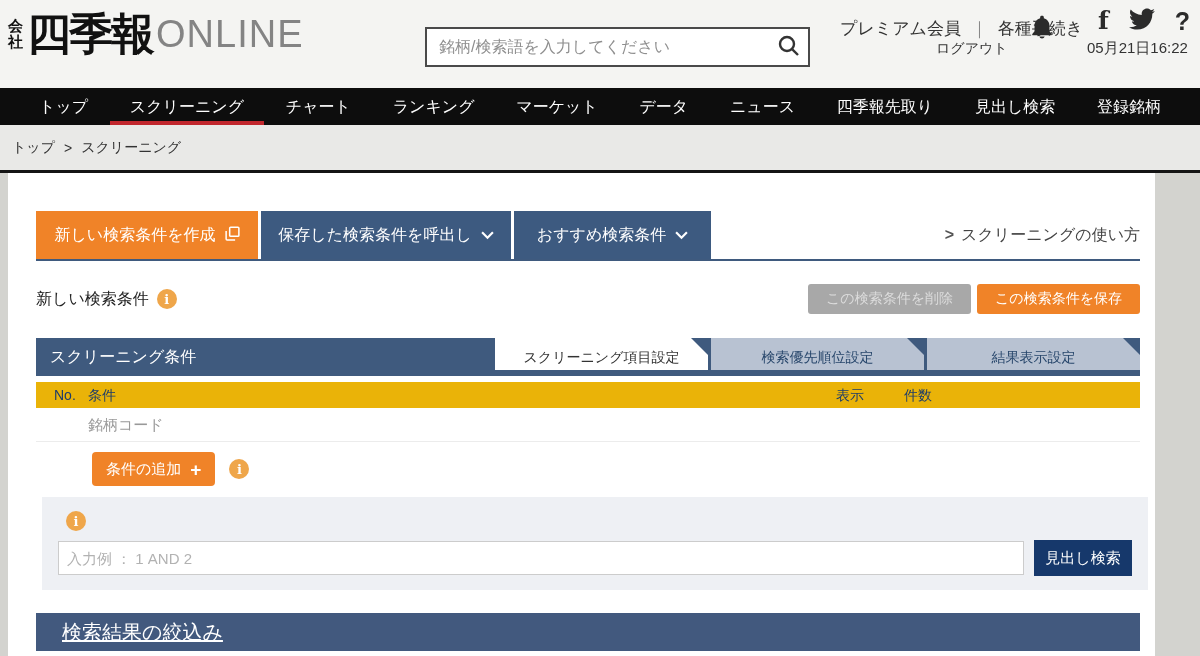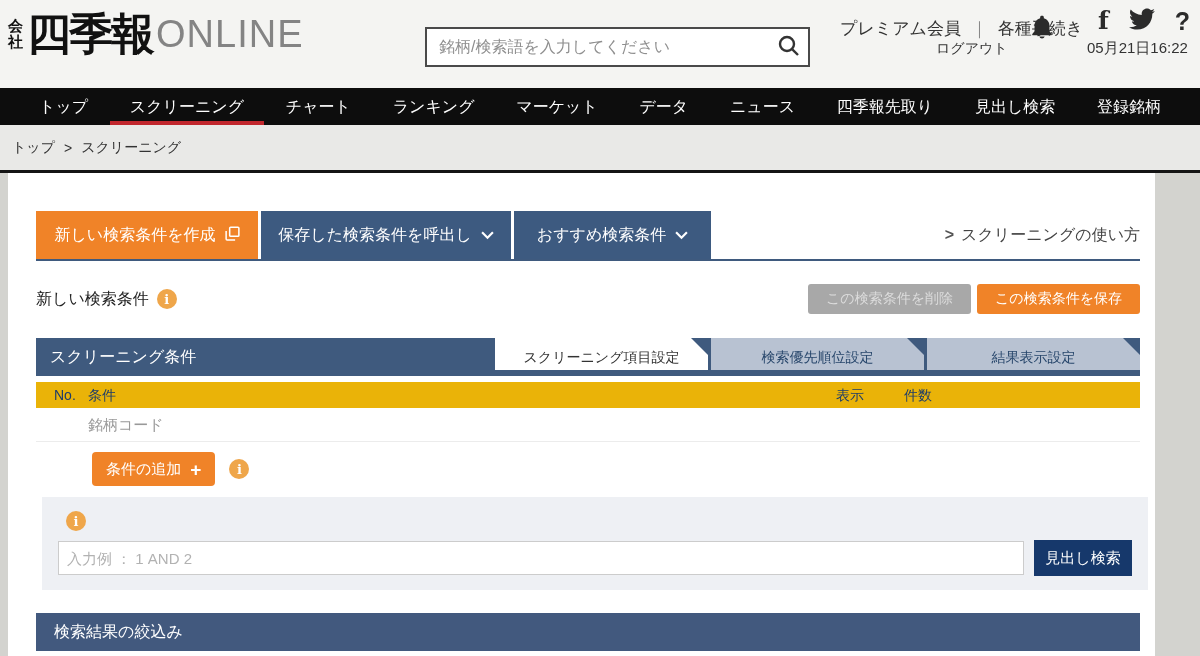--- a/index.html
+++ b/index.html
@@ -69,21 +69,21 @@
   .btn-add { background: #f08328; color: #fff; font-size: 15px; height: 34px; padding: 0 14px; border-radius: 4px; display: flex; align-items: center; gap: 9px; border: none; font-family: inherit; cursor: pointer; }
   .btn-add .plus { font-size: 19px; font-weight: bold; line-height: 1; }
   
   .combo { margin-top: 11px; margin-left: 6px; width: 1106px; background: #eef0f4; padding: 14px 16px; }
   .combo-label-row { display: flex; align-items: center; font-size: 16px; color: #333; }
   .combo-input-row { margin-top: 9px; display: flex; align-items: center; }
   .combo-input-row input { flex: 1; height: 34px; border: 1px solid #ccc; font-size: 15px; padding: 0 8px; color: #333; font-family: inherit; outline: none; background: #fff; }
   .combo-input-row input::placeholder { color: #b2b2b2; }
   .btn-count { margin-left: 10px; width: 98px; height: 36px; background: #16386b; color: #fff; font-size: 15px; border: none; font-family: inherit; cursor: pointer; flex: none; }
   
-  .refine-bar { margin-top: 23px; height: 38px; background: #42597e; color: #fff; font-size: 16px; line-height: 38px; padding-left: 18px; }
+  .refine-bar { margin-top: 23px; height: 38px; background: #42597e; color: #fff; font-size: 20px; line-height: 38px; padding-left: 26px; text-decoration: underline; }
 </style>
 </head>
 <body>
 
 <div class="header">
   <div class="logo">
     <span class="logo-kaisha">会社</span>
     <span class="logo-main">四季報</span>
     <span class="logo-online">ONLINE</span>
   </div>

